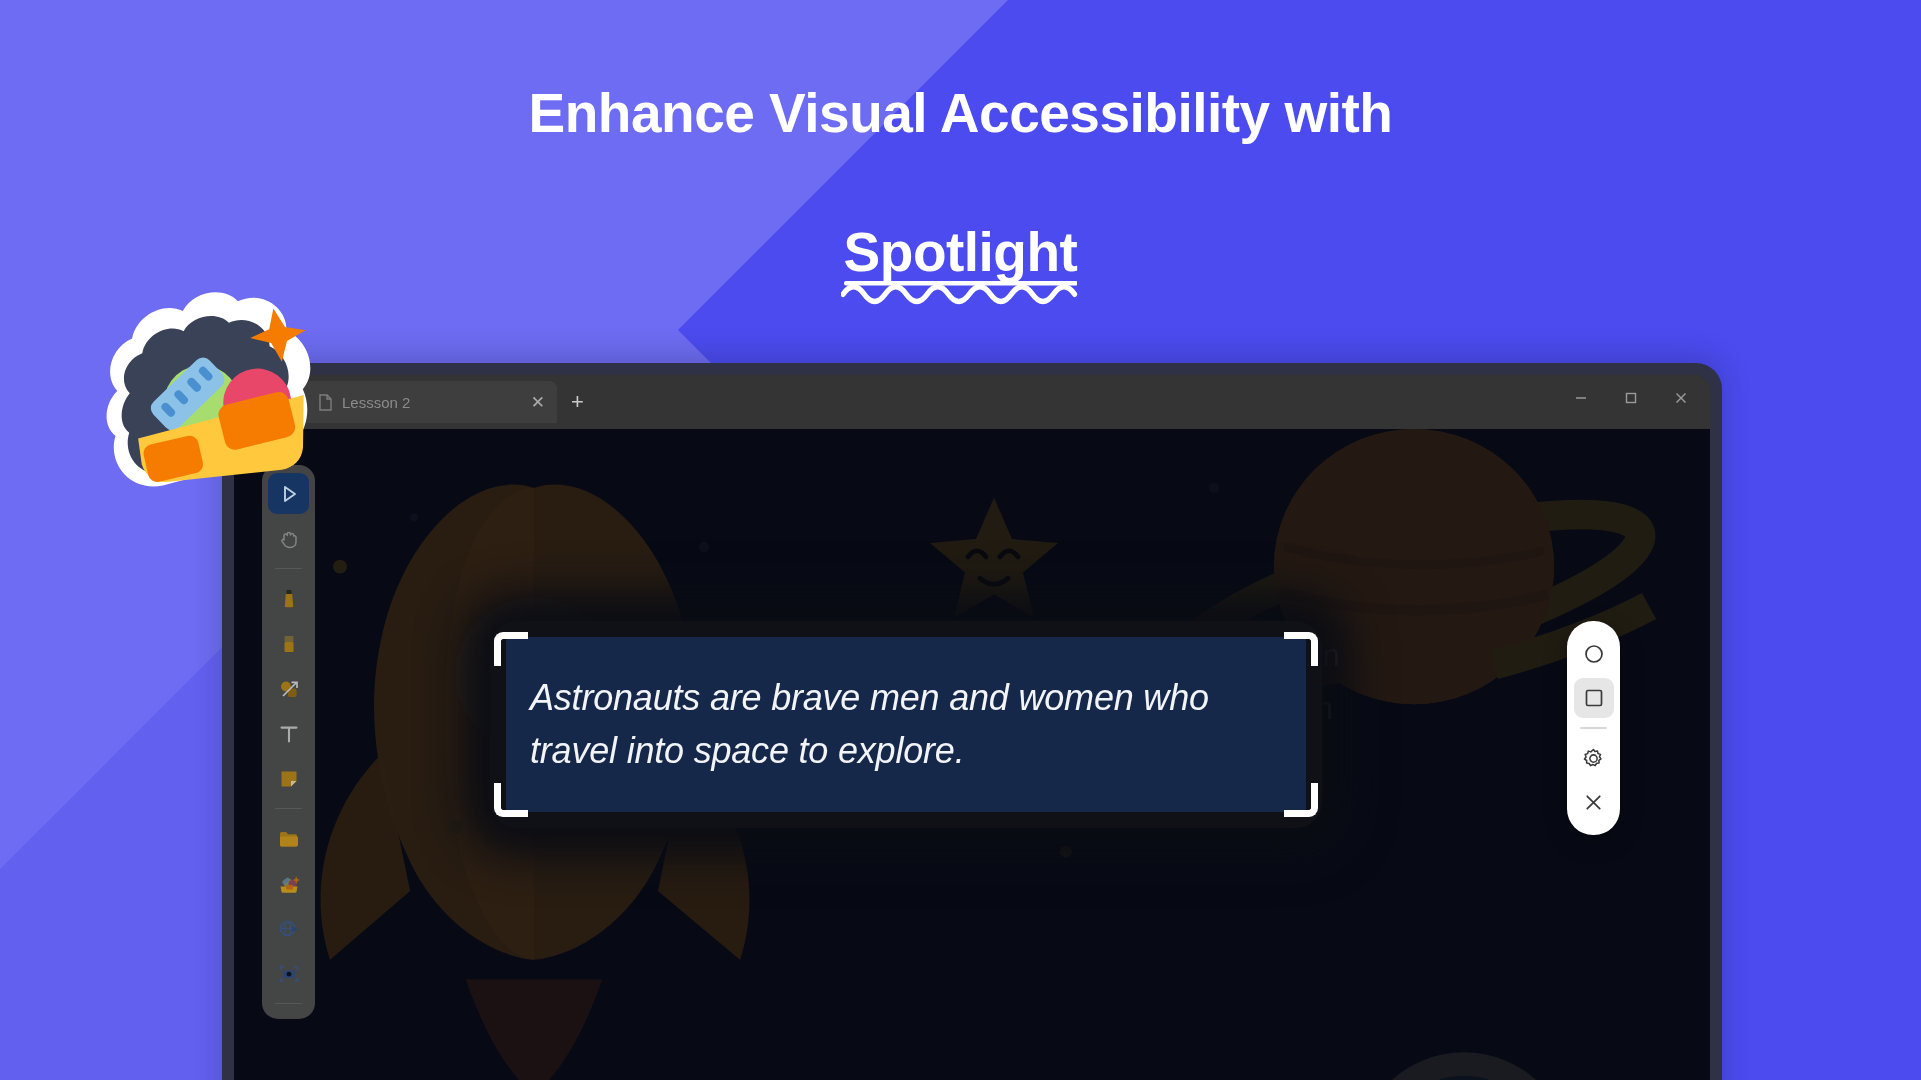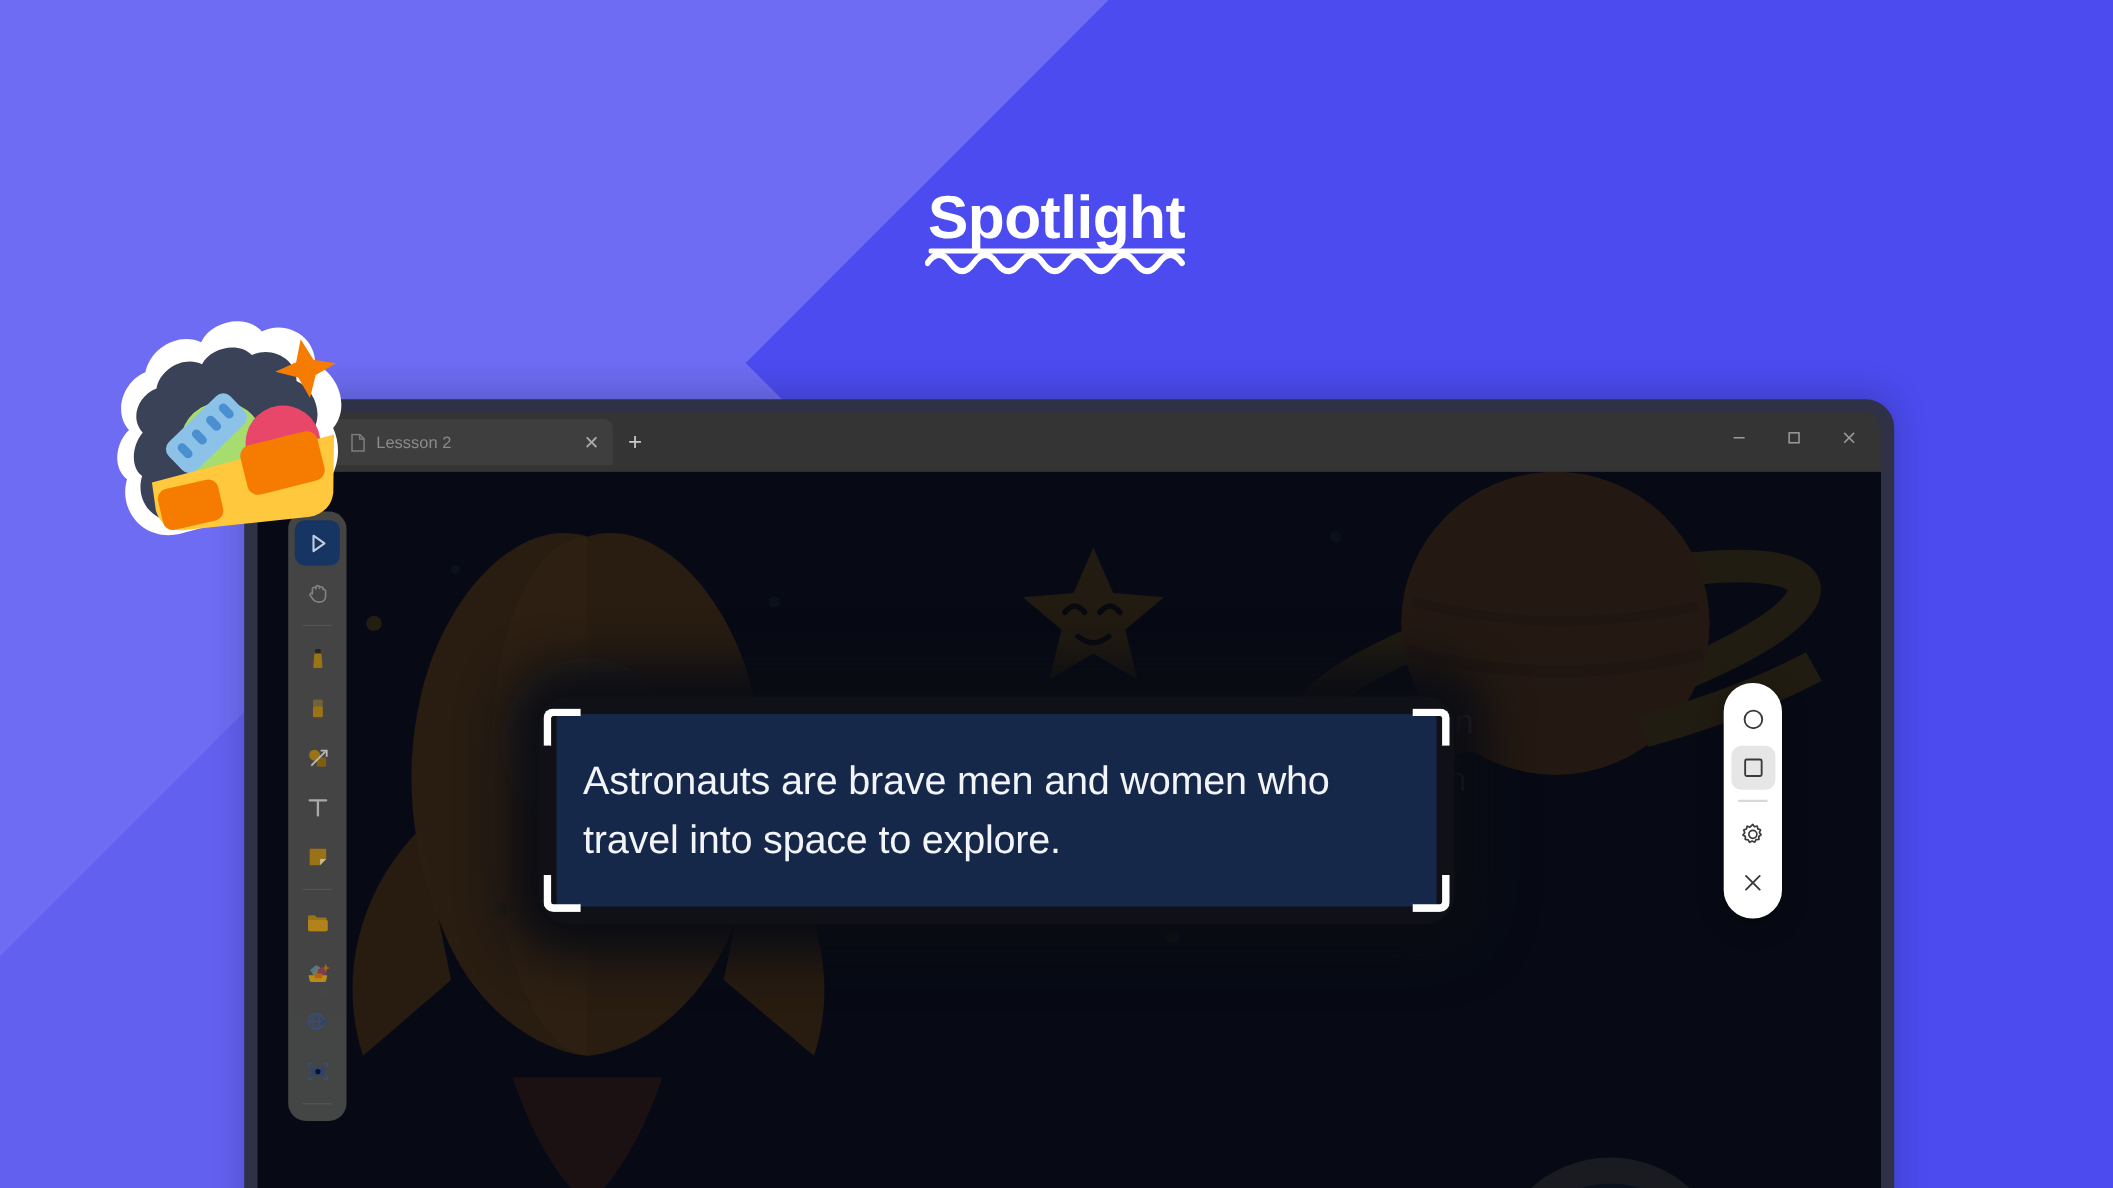--- a/index.html
+++ b/index.html
@@ -106,22 +106,23 @@
 
   
   #article {
     position:absolute; left:320px; top:200px; width:820px;
     color:#3b3b3b; font-size:31px; line-height:1.72; font-weight:500;
   }
   #article p { margin-bottom:0; }
 
   
   #spotlight {
-    position:absolute; left:272px; top:220px; width:800px; height:175px;
+    position:absolute; left:272px; top:208px; width:800px; height:175px;
     z-index:7;
+    font-style:italic;
   }
   .spot-glow {
     position:absolute; inset:-16px -16px -16px -16px;
     border-radius:26px;
     background:#0f1117;
     box-shadow: 0 0 42px 30px rgba(10,12,20,.97);
   }
   .spot-box {
     position:absolute; inset:0;
     background:#16284a; border-radius:4px;
@@ -155,20 +156,21 @@
 </head>
 <body>
 
 <div id="bg">
   <div class="bg-base"></div>
   <div class="bg-diag2"></div>
   <div class="bg-diag"></div>
 </div>
 
 <div id="headline">
+  <span>Enhance Visual Accessibility with</span>
   <span class="line2">
     <span class="spot-wrap">
       <span>Spotlight</span>
       <svg class="wave" viewBox="0 0 240 30" preserveAspectRatio="none">
         <path d="M2,16 q10,-13 20,0 t20,0 t20,0 t20,0 t20,0 t20,0 t20,0 t20,0 t20,0 t20,0 t20,0" fill="none" stroke="#ffffff" stroke-width="5" stroke-linecap="round"></path>
       </svg>
       <svg style="position:absolute;left:0;bottom:-6px;width:100%;height:6px" viewBox="0 0 240 6" preserveAspectRatio="none">
         <rect x="0" y="1" width="240" height="4.5" fill="#ffffff" rx="2"></rect>
       </svg>
     </span>

